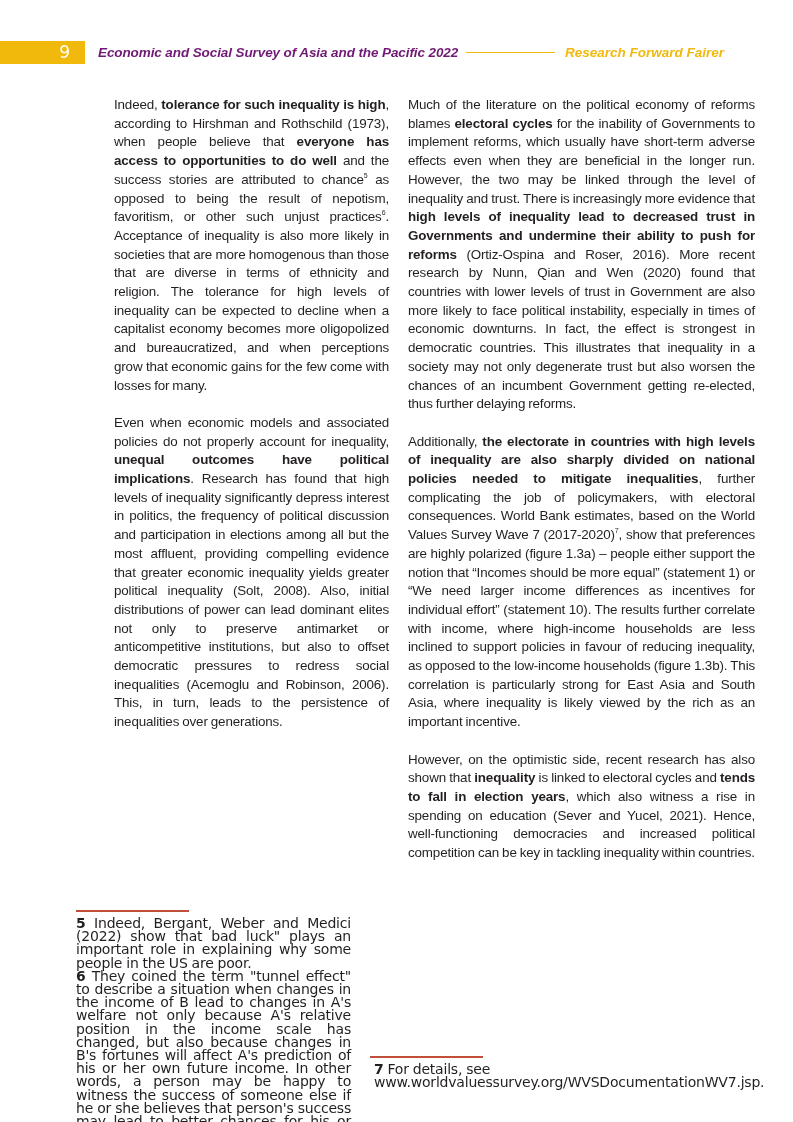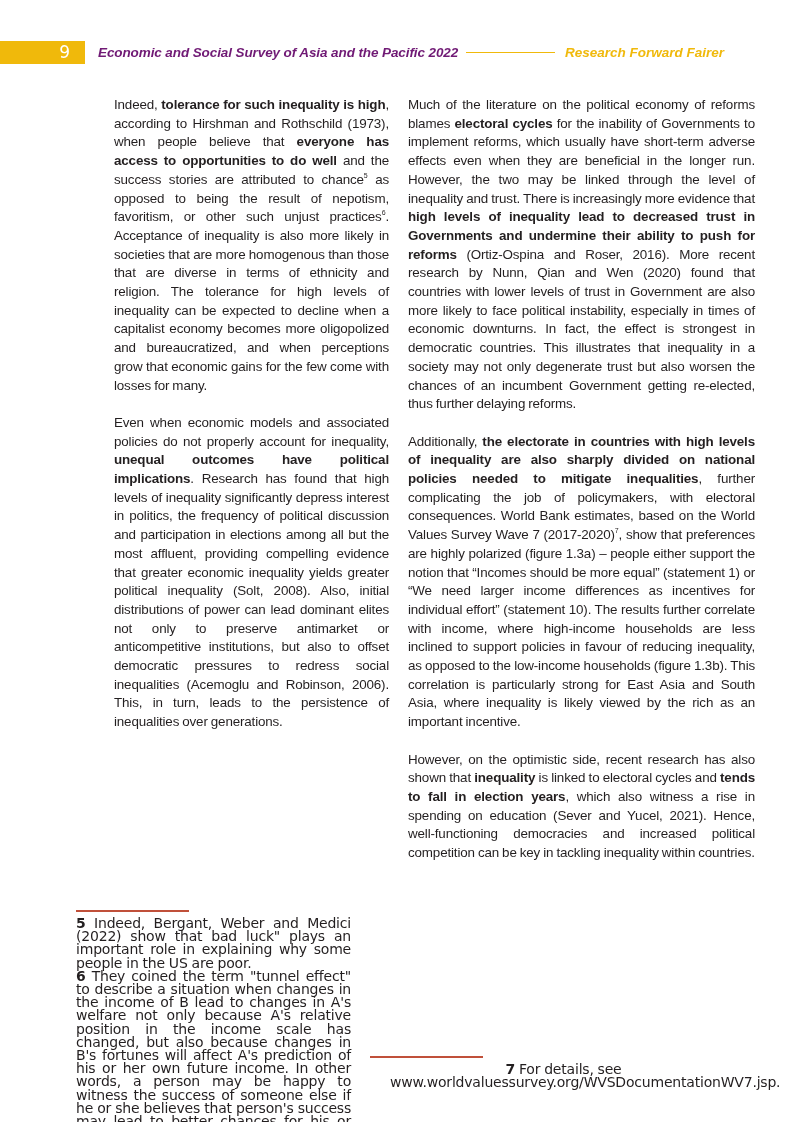--- a/index.html
+++ b/index.html
@@ -16,21 +16,21 @@
   .col b { font-weight: bold; }
   .col-left { left: 76px; width: 275px; }
   .col-right { left: 370px; width: 347px; }
   sup { font-size: 7px; line-height: 0; vertical-align: 6px; }
 
   .fn-rule { position: absolute; height: 2px; background: #c0503a; width: 113px; }
   .footnotes { position: absolute; font-size: 14px; line-height: 13.2px; text-align: justify; font-family: "DejaVu Sans", sans-serif; letter-spacing: -0.2px; word-spacing: -0.3px; }
   .footnotes p { margin: 0; }
   .footnotes b { font-weight: bold; }
   .fn-left { left: 76px; top: 917px; width: 275px; }
-  .fn-right { left: 390px; top: 1063px; width: 347px; text-align: center; }
+  .fn-right { left: 374px; top: 1063px; width: 347px; text-align: left; }
 </style>
 </head>
 <body>
 
 <div class="header">
   <div class="page-box">
     <span class="page-num">9</span>
   </div>
   <span class="hdr-title">Economic and Social Survey of Asia and the Pacific 2022</span>
   <div class="hdr-line"></div>

